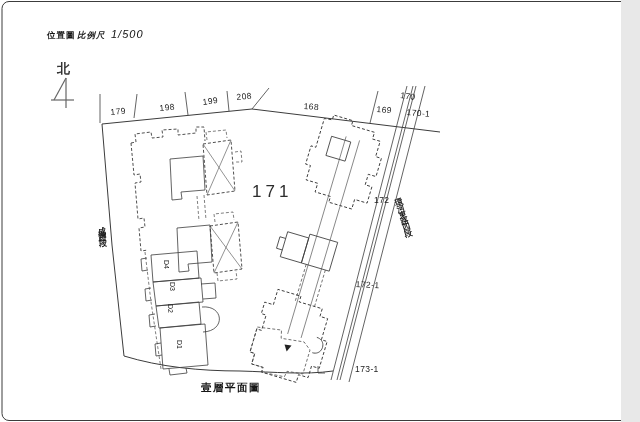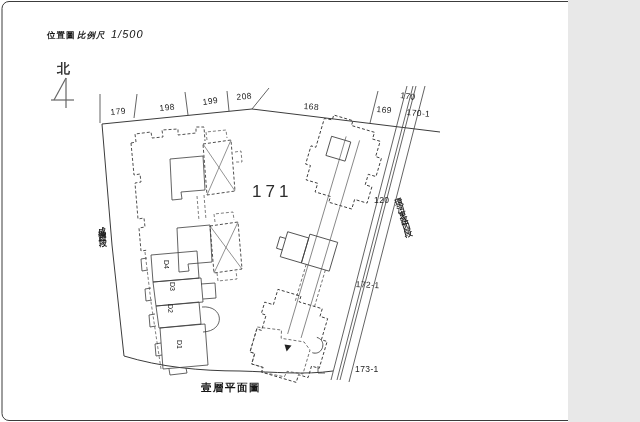--- a/index.html
+++ b/index.html
@@ -1,17 +1,17 @@
 <!DOCTYPE html>
 <html><head>
 <meta charset="utf-8">
 <style>
   html,body{margin:0;padding:0;background:#e8e8e8;}
   .sheet{
-    position:relative;width:568px;height:422px;background:#ffffff;
+    position:relative;width:621px;height:422px;background:#ffffff;
     font-family:"Liberation Sans","DejaVu Sans",sans-serif;color:#141414;
     overflow:hidden;
   }
   .sheet svg{position:absolute;left:0;top:0;}
   .t{position:absolute;white-space:nowrap;color:#161616;transform-origin:left top;}
   .lot{font-size:8.5px;letter-spacing:.4px;color:#222;}
   .big-lot{font-size:17px;letter-spacing:4px;color:#2c2c2c;}
   .hdr{font-size:8.5px;font-weight:bold;letter-spacing:1px;}
   .scaleval{font-size:11px;letter-spacing:1px;color:#111;}
   .north{font-size:13px;font-weight:bold;color:#333;}
@@ -140,21 +140,21 @@
   <div class="t lot" style="left:159px;top:103px;transform:rotate(-6deg);">198</div>
   <div class="t lot" style="left:202px;top:97px;transform:rotate(-8deg);">199</div>
   <div class="t lot" style="left:236px;top:92px;transform:rotate(-6deg);">208</div>
   <div class="t lot" style="left:304px;top:101px;transform:rotate(4deg);">168</div>
   <div class="t lot" style="left:377px;top:104px;transform:rotate(5deg);">169</div>
   <div class="t lot" style="left:401px;top:90px;transform:rotate(8deg);">170</div>
   <div class="t lot" style="left:407px;top:107px;transform:rotate(5deg);">170-1</div>
 
   <div class="t big-lot" style="left:252px;top:182px;">171</div>
 
-  <div class="t lot" style="left:374px;top:195px;">120</div>
+  <div class="t lot" style="left:374px;top:195px;">172</div>
   <div class="t lot" style="left:356px;top:279px;transform:rotate(3deg);">172-1</div>
   <div class="t lot" style="left:323px;top:364px;margin-left:32px;">173-1</div>
 
   <div class="road road-west">成功路二段</div>
   <div class="road road-east">環河東路四段</div>
 
   <div class="t unit" style="left:162px;top:261px;">D4</div>
   <div class="t unit" style="left:168px;top:283px;">D3</div>
   <div class="t unit" style="left:166px;top:305px;">D2</div>
   <div class="t unit" style="left:175px;top:341px;">D1</div>

